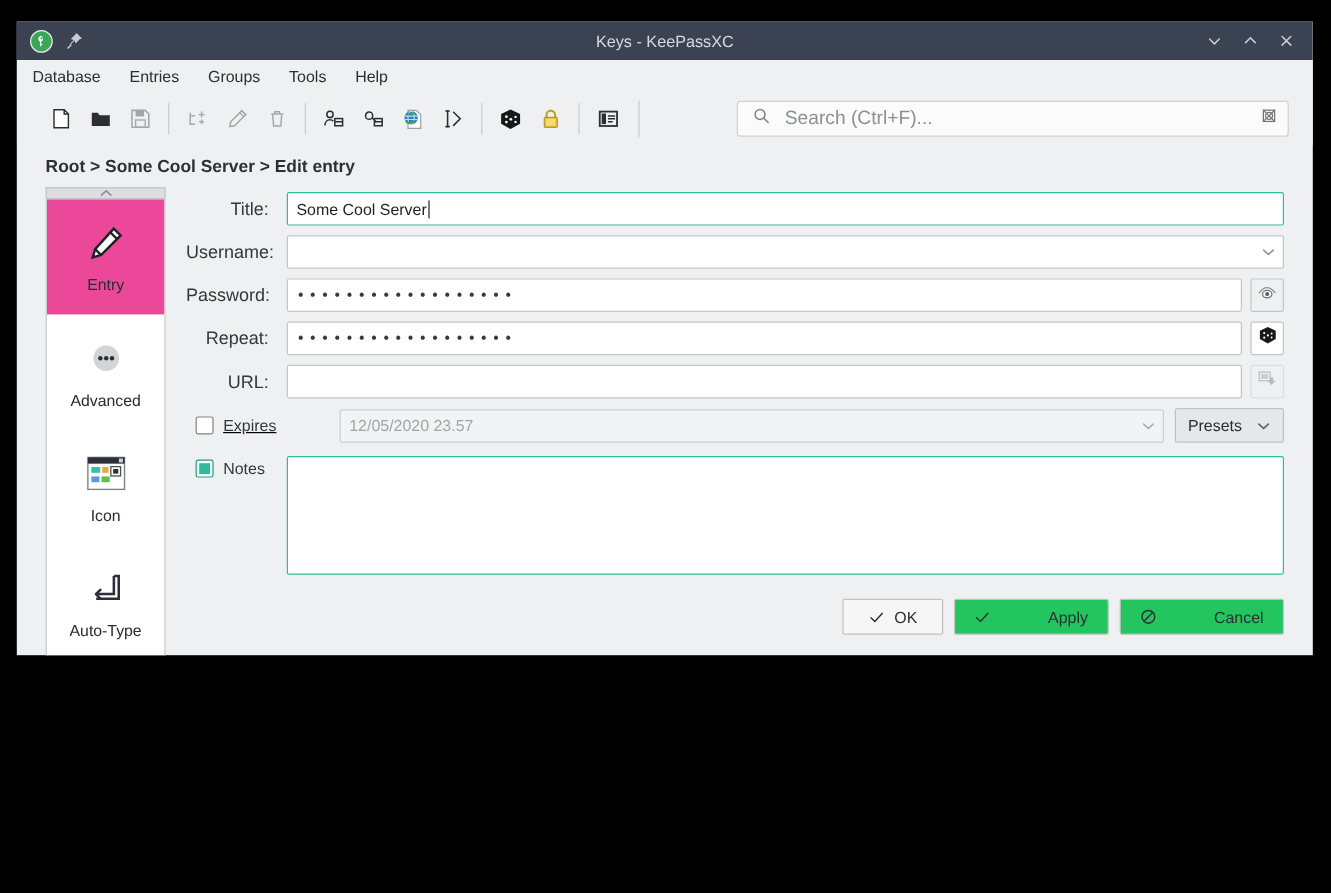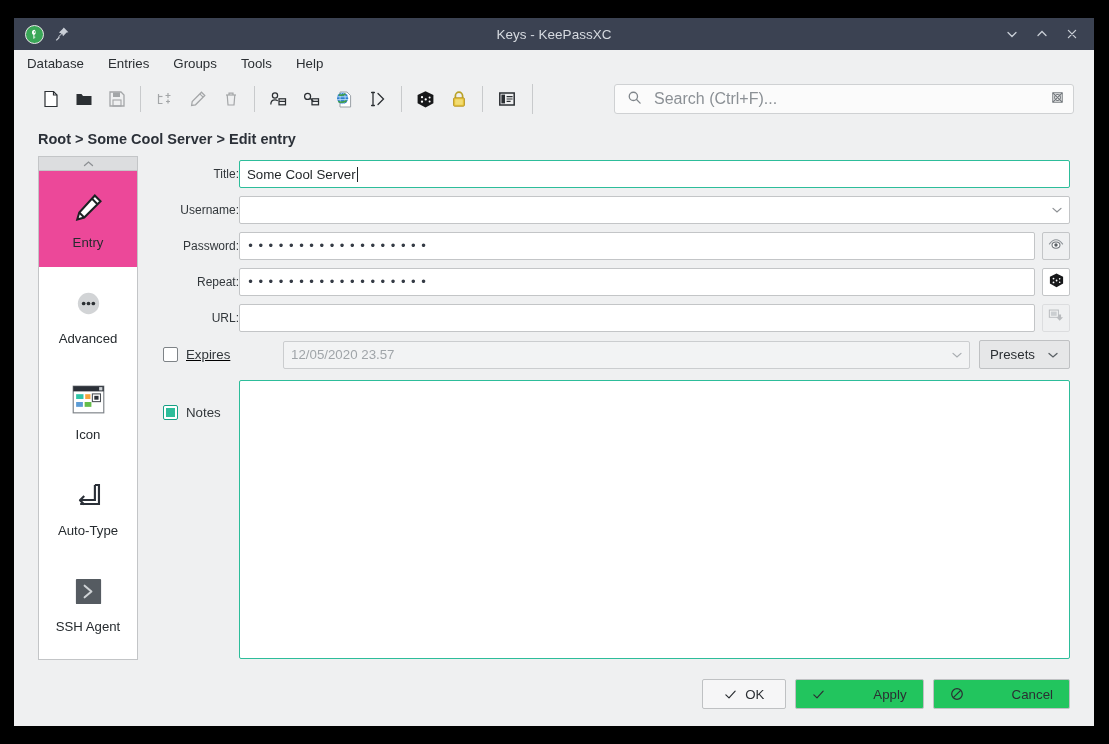--- a/index.html
+++ b/index.html
@@ -21,21 +21,21 @@
     width: 1109px; height: 744px;
     background: #000000;
   }
 
   
   #window {
     position: absolute;
     left: 14px;
     top: 18px;
     width: 1080px;
-    height: 708px;
+    height: 528px;
     background: #eff0f1;
     box-shadow: 0 6px 22px rgba(0,0,0,0.85);
     display: flex;
     flex-direction: column;
     overflow: hidden;
   }
 
   
   #titlebar {
     height: 32px;
@@ -220,23 +220,23 @@
   }
   .form-row {
     display: flex;
     align-items: center;
     margin-bottom: 8px;
     flex: none;
   }
   .form-label {
     width: 84px;
     text-align: right;
-    font-size: 12px;
+    font-size: 15px;
     color: #32373b;
-    padding-right: 0;
+    padding-right: 15px;
     flex: none;
     box-sizing: border-box;
   }
   .field {
     flex: 1;
     height: 28px;
     background: #ffffff;
     border: 1px solid #c3c5c7;
     border-radius: 2px;
     box-sizing: border-box;
@@ -356,21 +356,20 @@
     margin-top: 3px;
   }
   #notes-left {
     width: 84px;
     display: flex;
     align-items: flex-start;
     padding-left: 8px;
     padding-top: 3px;
     flex: none;
     box-sizing: border-box;
-    margin-top: 22px;
   }
   #notes-box {
     flex: 1;
     align-self: stretch;
     background: #ffffff;
     border: 1px solid #2dbd9a;
     border-radius: 2px;
     margin-bottom: 11px;
     min-width: 0;
   }

